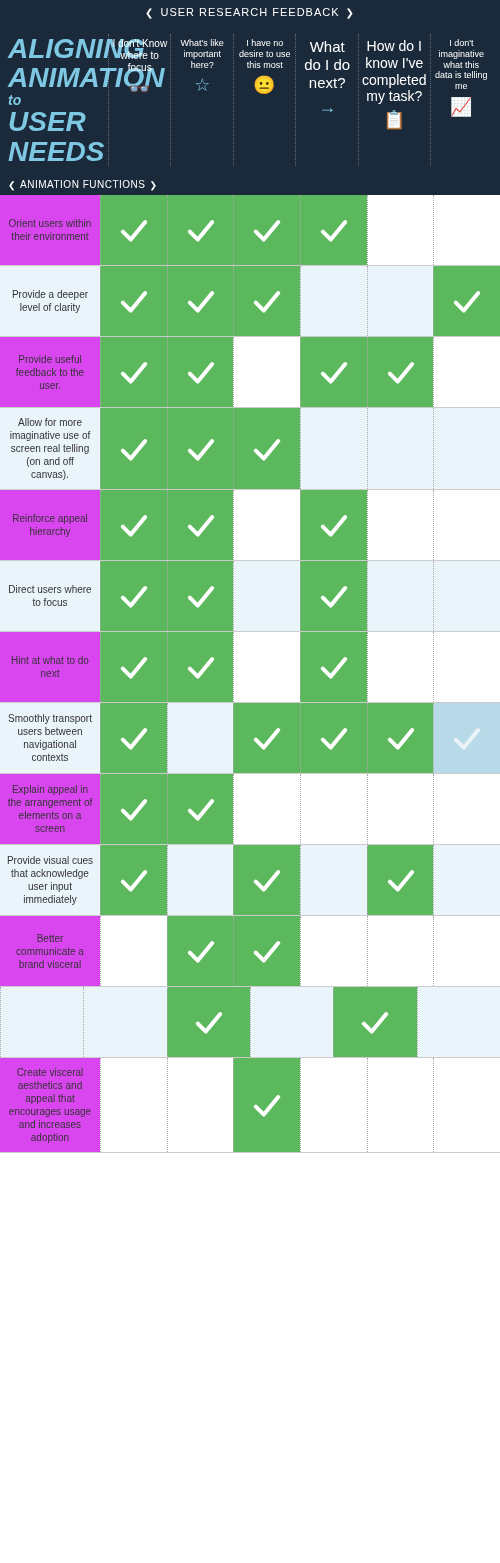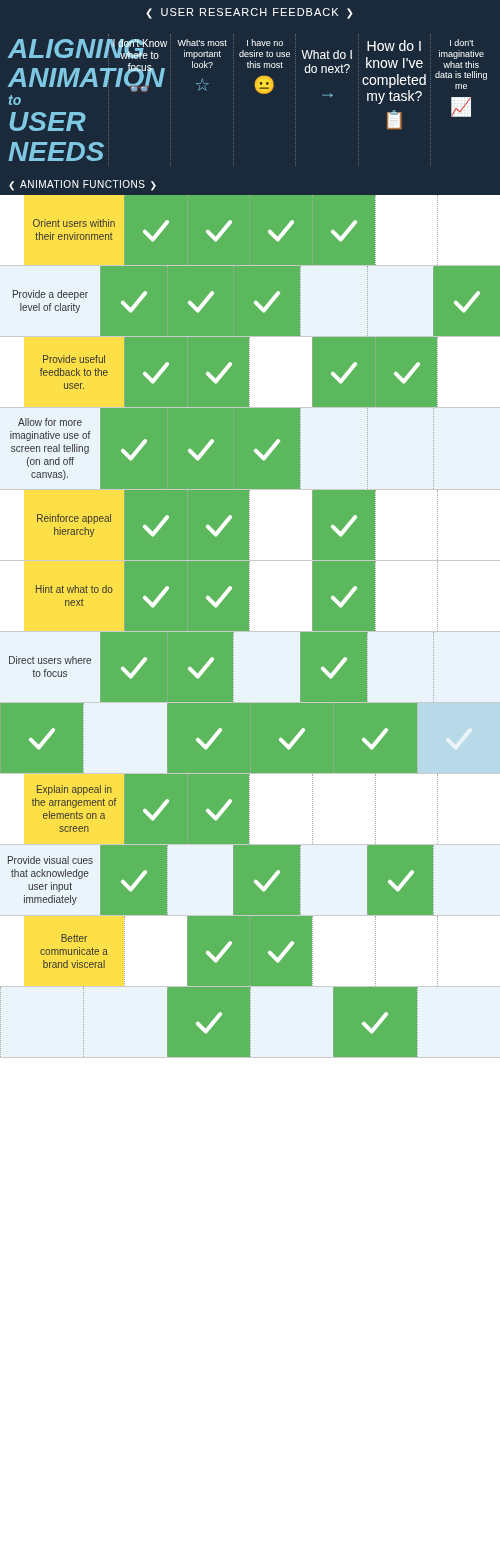--- a/index.html
+++ b/index.html
@@ -107,21 +107,21 @@
       align-items: center;
       justify-content: center;
     }
     .row-cells {
       flex: 1;
       display: flex;
     }
 
     
     .row-label.alt { background: #eaf4fb; }
-    .row-label.norm { background: #fde047; margin-left: 24px; }
+    .row-label.norm { background: #d946ef; }
 
     
     .svg-check {
       width: 32px;
       height: 32px;
     }
   </style>
 </head>
 <body>
 
@@ -138,29 +138,29 @@
     <span class="small-line">to</span>
     <span>USER</span><br>
     <span>NEEDS</span>
   </div>
   <div class="col-headers" id="col-headers-container">
   <div class="col-header">
         <span style="font-size:10px;line-height:1.2;">I don't Know where to focus</span>
         <div class="icon-area">👓</div>
       </div>
       <div class="col-header">
-        <span style="font-size:9px;line-height:1.2;">What's most important look?</span>
+        <span style="font-size:9px;line-height:1.2;">What's like important here?</span>
         <div class="icon-area">☆</div>
       </div>
       <div class="col-header">
         <span style="font-size:9px;line-height:1.2;">I have no desire to use this most</span>
         <div class="icon-area">😐</div>
       </div>
       <div class="col-header">
-        <span style="font-size:12px;line-height:1.2;margin-top:10px;">What do I do next?</span>
+        <span style="font-size:15px;line-height:1.2;">What do I do next?</span>
         <div class="icon-area">→</div>
       </div>
       <div class="col-header">
         <span style="font-size:14px;line-height:1.2;">How do I know I've completed my task?</span>
         <div class="icon-area">📋</div>
       </div>
       <div class="col-header">
         <span style="font-size:9px;line-height:1.2;">I don't imaginative what this data is telling me</span>
         <div class="icon-area">📈</div>
       </div>
@@ -295,20 +295,43 @@
         <div style="flex: 1 1 0%; min-height: 70px; display: flex; align-items: center; justify-content: center; border-left: 1px dotted rgb(170, 170, 170); background: rgb(92, 184, 92);">
           <svg class="svg-check" viewBox="0 0 40 40" width="30" height="30">
     <polyline points="6,22 16,32 34,10" style="fill:none;stroke:white;stroke-width:5;stroke-linecap:round;stroke-linejoin:round;"></polyline>
   </svg>
         </div>
         <div style="flex: 1 1 0%; min-height: 70px; display: flex; align-items: center; justify-content: center; border-left: 1px dotted rgb(170, 170, 170); background: rgb(255, 255, 255);"></div>
         <div style="flex: 1 1 0%; min-height: 70px; display: flex; align-items: center; justify-content: center; border-left: 1px dotted rgb(170, 170, 170); background: rgb(255, 255, 255);"></div>
       </div>
     </div>
     <div class="table-row">
+      <div class="row-label alt">Direct users where to focus</div>
+      <div class="row-cells">
+        <div style="flex: 1 1 0%; min-height: 70px; display: flex; align-items: center; justify-content: center; border-left: 1px dotted rgb(170, 170, 170); background: rgb(92, 184, 92);">
+          <svg class="svg-check" viewBox="0 0 40 40" width="30" height="30">
+    <polyline points="6,22 16,32 34,10" style="fill:none;stroke:white;stroke-width:5;stroke-linecap:round;stroke-linejoin:round;"></polyline>
+  </svg>
+        </div>
+        <div style="flex: 1 1 0%; min-height: 70px; display: flex; align-items: center; justify-content: center; border-left: 1px dotted rgb(170, 170, 170); background: rgb(92, 184, 92);">
+          <svg class="svg-check" viewBox="0 0 40 40" width="30" height="30">
+    <polyline points="6,22 16,32 34,10" style="fill:none;stroke:white;stroke-width:5;stroke-linecap:round;stroke-linejoin:round;"></polyline>
+  </svg>
+        </div>
+        <div style="flex: 1 1 0%; min-height: 70px; display: flex; align-items: center; justify-content: center; border-left: 1px dotted rgb(170, 170, 170); background: rgb(234, 244, 251);"></div>
+        <div style="flex: 1 1 0%; min-height: 70px; display: flex; align-items: center; justify-content: center; border-left: 1px dotted rgb(170, 170, 170); background: rgb(92, 184, 92);">
+          <svg class="svg-check" viewBox="0 0 40 40" width="30" height="30">
+    <polyline points="6,22 16,32 34,10" style="fill:none;stroke:white;stroke-width:5;stroke-linecap:round;stroke-linejoin:round;"></polyline>
+  </svg>
+        </div>
+        <div style="flex: 1 1 0%; min-height: 70px; display: flex; align-items: center; justify-content: center; border-left: 1px dotted rgb(170, 170, 170); background: rgb(234, 244, 251);"></div>
+        <div style="flex: 1 1 0%; min-height: 70px; display: flex; align-items: center; justify-content: center; border-left: 1px dotted rgb(170, 170, 170); background: rgb(234, 244, 251);"></div>
+      </div>
+    </div>
+    <div class="table-row">
       <div class="row-label norm">Hint at what to do next</div>
       <div class="row-cells">
         <div style="flex: 1 1 0%; min-height: 70px; display: flex; align-items: center; justify-content: center; border-left: 1px dotted rgb(170, 170, 170); background: rgb(92, 184, 92);">
           <svg class="svg-check" viewBox="0 0 40 40" width="30" height="30">
     <polyline points="6,22 16,32 34,10" style="fill:none;stroke:white;stroke-width:5;stroke-linecap:round;stroke-linejoin:round;"></polyline>
   </svg>
         </div>
         <div style="flex: 1 1 0%; min-height: 70px; display: flex; align-items: center; justify-content: center; border-left: 1px dotted rgb(170, 170, 170); background: rgb(92, 184, 92);">
           <svg class="svg-check" viewBox="0 0 40 40" width="30" height="30">
     <polyline points="6,22 16,32 34,10" style="fill:none;stroke:white;stroke-width:5;stroke-linecap:round;stroke-linejoin:round;"></polyline>
@@ -318,43 +341,21 @@
         <div style="flex: 1 1 0%; min-height: 70px; display: flex; align-items: center; justify-content: center; border-left: 1px dotted rgb(170, 170, 170); background: rgb(92, 184, 92);">
           <svg class="svg-check" viewBox="0 0 40 40" width="30" height="30">
     <polyline points="6,22 16,32 34,10" style="fill:none;stroke:white;stroke-width:5;stroke-linecap:round;stroke-linejoin:round;"></polyline>
   </svg>
         </div>
         <div style="flex: 1 1 0%; min-height: 70px; display: flex; align-items: center; justify-content: center; border-left: 1px dotted rgb(170, 170, 170); background: rgb(255, 255, 255);"></div>
         <div style="flex: 1 1 0%; min-height: 70px; display: flex; align-items: center; justify-content: center; border-left: 1px dotted rgb(170, 170, 170); background: rgb(255, 255, 255);"></div>
       </div>
     </div>
     <div class="table-row">
-      <div class="row-label alt">Direct users where to focus</div>
-      <div class="row-cells">
-        <div style="flex: 1 1 0%; min-height: 70px; display: flex; align-items: center; justify-content: center; border-left: 1px dotted rgb(170, 170, 170); background: rgb(92, 184, 92);">
-          <svg class="svg-check" viewBox="0 0 40 40" width="30" height="30">
-    <polyline points="6,22 16,32 34,10" style="fill:none;stroke:white;stroke-width:5;stroke-linecap:round;stroke-linejoin:round;"></polyline>
-  </svg>
-        </div>
-        <div style="flex: 1 1 0%; min-height: 70px; display: flex; align-items: center; justify-content: center; border-left: 1px dotted rgb(170, 170, 170); background: rgb(92, 184, 92);">
-          <svg class="svg-check" viewBox="0 0 40 40" width="30" height="30">
-    <polyline points="6,22 16,32 34,10" style="fill:none;stroke:white;stroke-width:5;stroke-linecap:round;stroke-linejoin:round;"></polyline>
-  </svg>
-        </div>
-        <div style="flex: 1 1 0%; min-height: 70px; display: flex; align-items: center; justify-content: center; border-left: 1px dotted rgb(170, 170, 170); background: rgb(234, 244, 251);"></div>
-        <div style="flex: 1 1 0%; min-height: 70px; display: flex; align-items: center; justify-content: center; border-left: 1px dotted rgb(170, 170, 170); background: rgb(92, 184, 92);">
-          <svg class="svg-check" viewBox="0 0 40 40" width="30" height="30">
-    <polyline points="6,22 16,32 34,10" style="fill:none;stroke:white;stroke-width:5;stroke-linecap:round;stroke-linejoin:round;"></polyline>
-  </svg>
-        </div>
-        <div style="flex: 1 1 0%; min-height: 70px; display: flex; align-items: center; justify-content: center; border-left: 1px dotted rgb(170, 170, 170); background: rgb(234, 244, 251);"></div>
-        <div style="flex: 1 1 0%; min-height: 70px; display: flex; align-items: center; justify-content: center; border-left: 1px dotted rgb(170, 170, 170); background: rgb(234, 244, 251);"></div>
-      </div>
-    </div>
-    <div class="table-row">
+      <div class="row-label alt">Smoothly transport users between navigational contexts</div>
       <div class="row-cells">
         <div style="flex: 1 1 0%; min-height: 70px; display: flex; align-items: center; justify-content: center; border-left: 1px dotted rgb(170, 170, 170); background: rgb(92, 184, 92);">
           <svg class="svg-check" viewBox="0 0 40 40" width="30" height="30">
     <polyline points="6,22 16,32 34,10" style="fill:none;stroke:white;stroke-width:5;stroke-linecap:round;stroke-linejoin:round;"></polyline>
   </svg>
         </div>
         <div style="flex: 1 1 0%; min-height: 70px; display: flex; align-items: center; justify-content: center; border-left: 1px dotted rgb(170, 170, 170); background: rgb(234, 244, 251);"></div>
         <div style="flex: 1 1 0%; min-height: 70px; display: flex; align-items: center; justify-content: center; border-left: 1px dotted rgb(170, 170, 170); background: rgb(92, 184, 92);">
           <svg class="svg-check" viewBox="0 0 40 40" width="30" height="30">
     <polyline points="6,22 16,32 34,10" style="fill:none;stroke:white;stroke-width:5;stroke-linecap:round;stroke-linejoin:round;"></polyline>
@@ -449,13 +450,28 @@
         </div>
         <div style="flex: 1 1 0%; min-height: 70px; display: flex; align-items: center; justify-content: center; border-left: 1px dotted rgb(170, 170, 170); background: rgb(234, 244, 251);"></div>
         <div style="flex: 1 1 0%; min-height: 70px; display: flex; align-items: center; justify-content: center; border-left: 1px dotted rgb(170, 170, 170); background: rgb(92, 184, 92);">
           <svg class="svg-check" viewBox="0 0 40 40" width="30" height="30">
     <polyline points="6,22 16,32 34,10" style="fill:none;stroke:white;stroke-width:5;stroke-linecap:round;stroke-linejoin:round;"></polyline>
   </svg>
         </div>
         <div style="flex: 1 1 0%; min-height: 70px; display: flex; align-items: center; justify-content: center; border-left: 1px dotted rgb(170, 170, 170); background: rgb(234, 244, 251);"></div>
       </div>
     </div>
+    <div class="table-row">
+      <div class="row-label norm">Create visceral aesthetics and appeal that encourages usage and increases adoption</div>
+      <div class="row-cells">
+        <div style="flex: 1 1 0%; min-height: 70px; display: flex; align-items: center; justify-content: center; border-left: 1px dotted rgb(170, 170, 170); background: rgb(255, 255, 255);"></div>
+        <div style="flex: 1 1 0%; min-height: 70px; display: flex; align-items: center; justify-content: center; border-left: 1px dotted rgb(170, 170, 170); background: rgb(255, 255, 255);"></div>
+        <div style="flex: 1 1 0%; min-height: 70px; display: flex; align-items: center; justify-content: center; border-left: 1px dotted rgb(170, 170, 170); background: rgb(92, 184, 92);">
+          <svg class="svg-check" viewBox="0 0 40 40" width="30" height="30">
+    <polyline points="6,22 16,32 34,10" style="fill:none;stroke:white;stroke-width:5;stroke-linecap:round;stroke-linejoin:round;"></polyline>
+  </svg>
+        </div>
+        <div style="flex: 1 1 0%; min-height: 70px; display: flex; align-items: center; justify-content: center; border-left: 1px dotted rgb(170, 170, 170); background: rgb(255, 255, 255);"></div>
+        <div style="flex: 1 1 0%; min-height: 70px; display: flex; align-items: center; justify-content: center; border-left: 1px dotted rgb(170, 170, 170); background: rgb(255, 255, 255);"></div>
+        <div style="flex: 1 1 0%; min-height: 70px; display: flex; align-items: center; justify-content: center; border-left: 1px dotted rgb(170, 170, 170); background: rgb(255, 255, 255);"></div>
+      </div>
+    </div>
   </div>
 
 </body></html>

